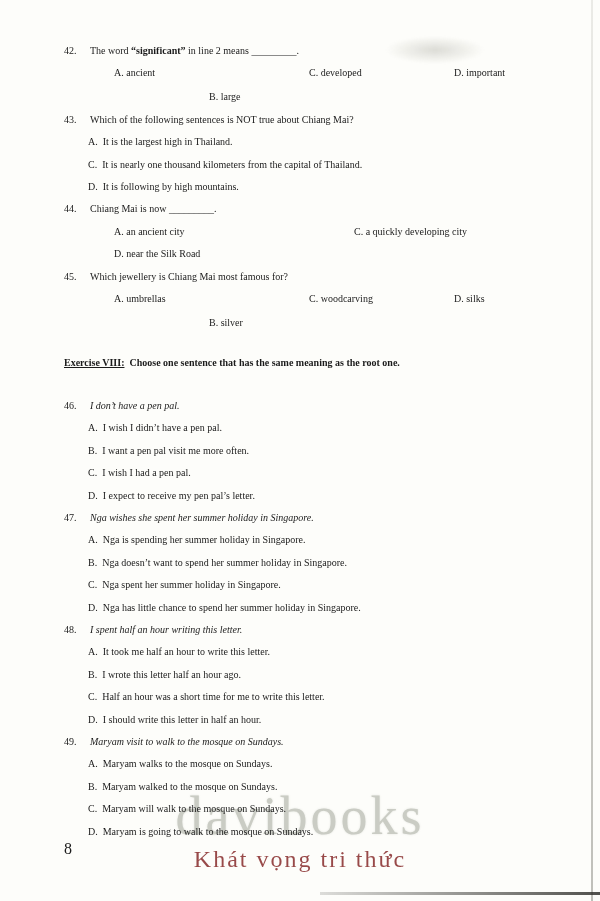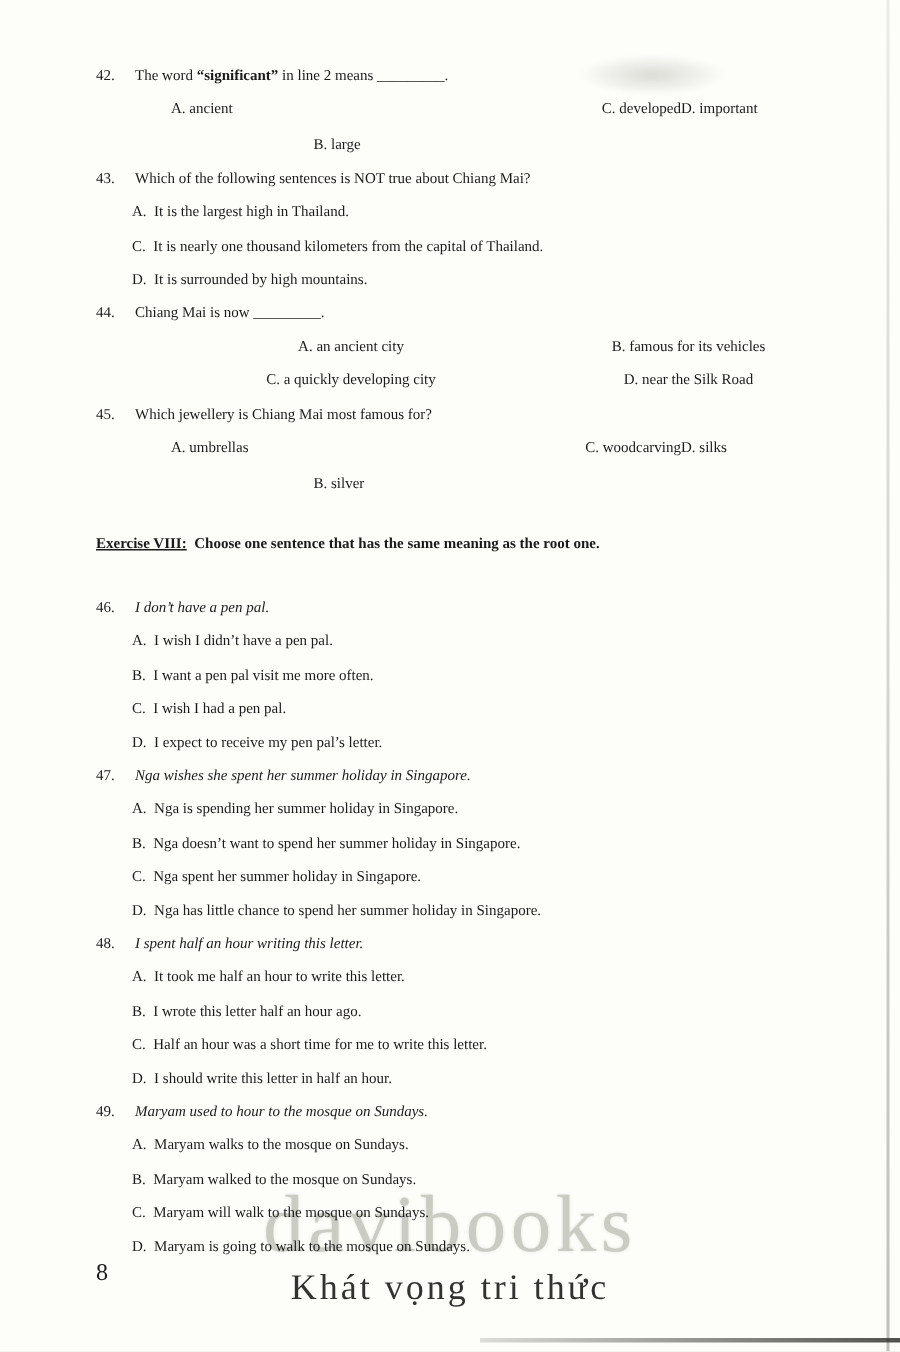--- a/index.html
+++ b/index.html
@@ -20,43 +20,43 @@
   .q { margin:0; }
   .qline { display:flex; }
   .qnum { flex:0 0 26px; }
   .stem { flex:1; }
   .italic { font-style:italic; }
   .opts-stacked { padding-left:24px; }
   .opt-line { white-space:pre-wrap; }
   .opts-row { padding-left:50px; display:flex; white-space:pre; }
   .opts-row .o1 { width:95px; }
   .opts-row .o2 { width:100px;margin-top:24px; }
-  .opts-row .o3 { width:145px;text-align:right; }
-  .opts-grid { padding-left:50px; display:grid; grid-template-columns:240px auto;text-align:center; }
+  .opts-row .o3 { width:145px; }
+  .opts-grid { padding-left:50px; display:grid; grid-template-columns:240px auto; }
   .heading { font-weight:bold; margin-top:18px; margin-bottom:20px; }
   .heading .hlabel { text-decoration:underline; }
   .heading .htext { margin-left:5px; }
   .pagenum {
     position:absolute; left:64px; top:840px;
     font-size:16px; z-index:2;
   }
   .watermark {
     position:absolute; left:0; right:0; top:788px;
     text-align:center; z-index:1;
     pointer-events:none;
   }
   .wm-title {
     font-size:54px; line-height:56px;
     color:#b9bcb2; letter-spacing:3px;
     text-shadow:0 0 2px rgba(185,188,178,0.6);
     opacity:0.75;
   }
   .wm-sub {
     font-size:24px; line-height:26px; margin-top:2px;
-    color:#000000; letter-spacing:2px;
+    color:#7f1d1d; letter-spacing:2px;
     opacity:0.8;
   }
   .stamp {
     position:absolute; left:385px; top:36px; width:100px; height:28px;
     background:radial-gradient(ellipse at center, rgba(160,160,148,0.35), rgba(160,160,148,0) 70%);
     filter:blur(1px);
     z-index:1;
   }
   .edge-right {
     position:absolute; top:0; bottom:0; right:7px; width:2px;
@@ -97,32 +97,31 @@
     </div>
 
     <div class="q">
       <div class="qline">
         <span class="qnum">43.</span>
         <span class="stem">Which of the following sentences is NOT true about Chiang Mai?</span>
       </div>
       <div class="opts-stacked">
         <div class="opt-line">A.  It is the largest high in Thailand.</div>
         <div class="opt-line">C.  It is nearly one thousand kilometers from the capital of Thailand.</div>
-        <div class="opt-line">D.  It is surrounded by high mountains.</div>
+        <div class="opt-line">D.  It is following by high mountains.</div>
       </div>
     </div>
 
     <div class="q">
       <div class="qline">
         <span class="qnum">44.</span>
         <span class="stem">Chiang Mai is now _________.</span>
       </div>
       <div class="opts-grid">
         <span>A. an ancient city</span>
-        <span>B. famous for its vehicles</span>
         <span>C. a quickly developing city</span>
         <span>D. near the Silk Road</span>
       </div>
     </div>
 
     <div class="q">
       <div class="qline">
         <span class="qnum">45.</span>
         <span class="stem">Which jewellery is Chiang Mai most famous for?</span>
       </div>
@@ -173,21 +172,21 @@
         <div class="opt-line">A.  It took me half an hour to write this letter.</div>
         <div class="opt-line">B.  I wrote this letter half an hour ago.</div>
         <div class="opt-line">C.  Half an hour was a short time for me to write this letter.</div>
         <div class="opt-line">D.  I should write this letter in half an hour.</div>
       </div>
     </div>
 
     <div class="q">
       <div class="qline">
         <span class="qnum">49.</span>
-        <span class="stem italic">Maryam used to hour to the mosque on Sundays.</span>
+        <span class="stem italic">Maryam visit to walk to the mosque on Sundays.</span>
       </div>
       <div class="opts-stacked">
         <div class="opt-line">A.  Maryam walks to the mosque on Sundays.</div>
         <div class="opt-line">B.  Maryam walked to the mosque on Sundays.</div>
         <div class="opt-line">C.  Maryam will walk to the mosque on Sundays.</div>
         <div class="opt-line">D.  Maryam is going to walk to the mosque on Sundays.</div>
       </div>
     </div>
 
   </div>

